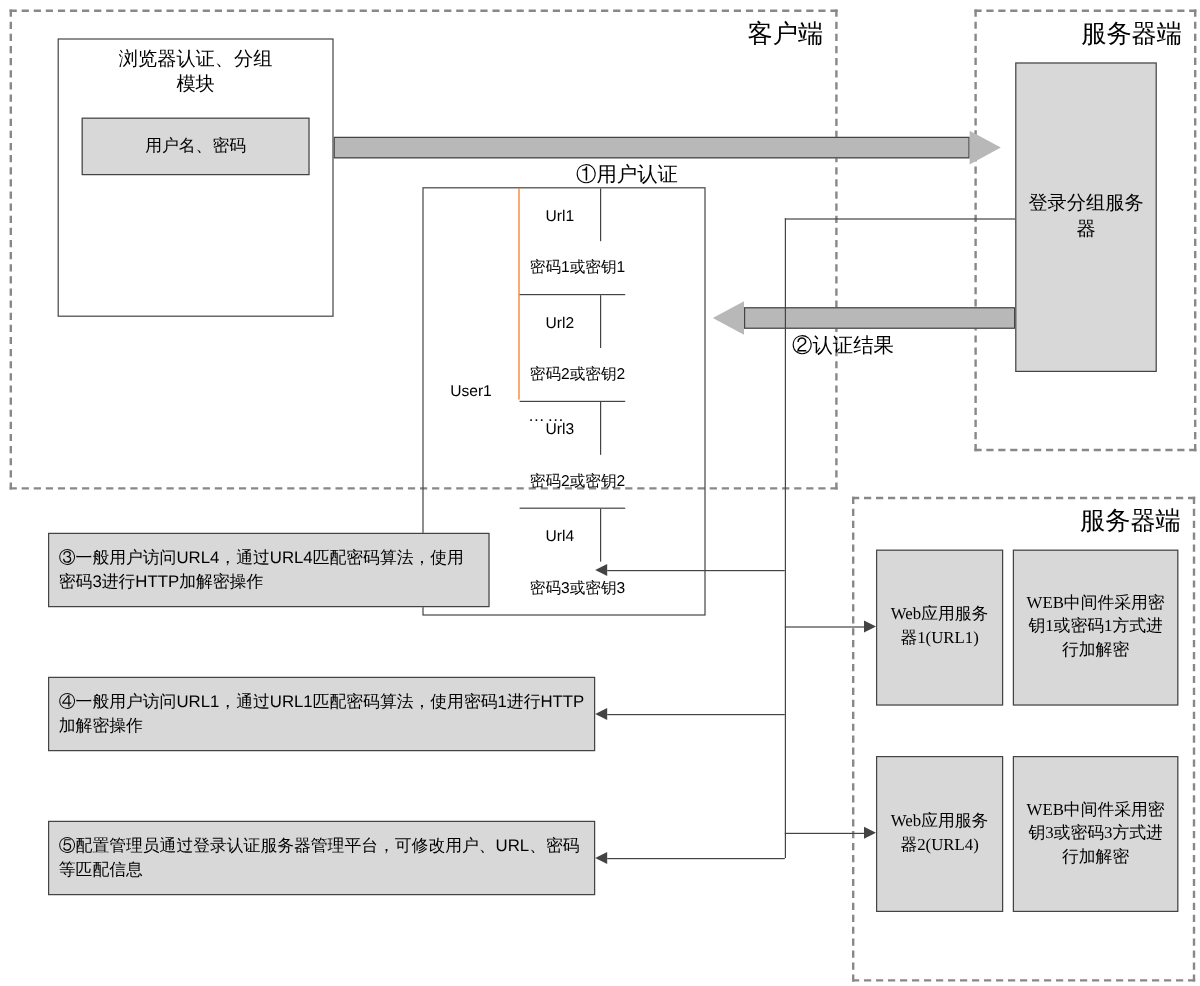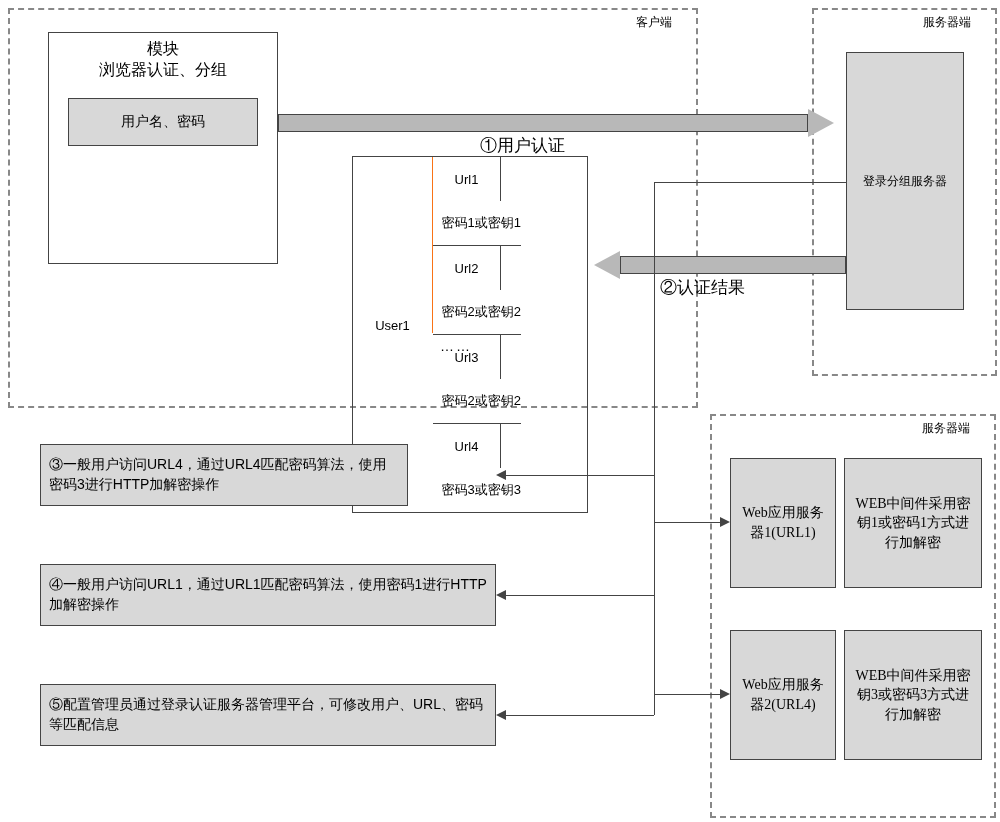--- a/index.html
+++ b/index.html
@@ -11,22 +11,22 @@
       font-size: 14px;
       position: relative;
     }
     .dashed-box {
       position: absolute;
       border: 2px dashed #888;
     }
     .label-top-right {
       position: absolute;
       top: 4px;
-      right: 24px;
-      font-size: 12px;
+      right: 10px;
+      font-size: 21px;
     }
     .solid-box {
       position: absolute;
       border: 1px solid #444;
       text-align: center;
     }
     .fill-box {
       position: absolute;
       border: 1px solid #444;
       background: #d8d8d8;
@@ -86,22 +86,22 @@
     .tbl-key { width: 88px; justify-content: flex-end; }
   </style>
 </head>
 <body>
 
 <div class="dashed-box" style="left:8px; top:8px; width:690px; height:400px;">
   <div class="label-top-right">客户端</div>
 </div>
 
 <div class="solid-box" style="left:48px; top:32px; width:230px; height:232px;">
+  <div class="text-label" style="position:relative; left:0; top:6px; font-size:16px;">浏览器认证、分组</div>
   <div class="text-label" style="position:relative; left:0; top:6px; font-size:16px;">模块</div>
-  <div class="text-label" style="position:relative; left:0; top:6px; font-size:16px;">浏览器认证、分组</div>
 </div>
 
 <div class="fill-box center" style="left:68px; top:98px; width:190px; height:48px;">
   <span>用户名、密码</span>
 </div>
 
 <div class="tbl" style="left:352px; top:156px; width:236px;">
   <div style="display:flex;">
     <div class="tbl-cell tbl-user" style="height:176px;">
       <span>User1</span>
@@ -142,21 +142,21 @@
     </div>
   </div>
 </div>
 <div class="text-label" style="left:440px; top:338px; font-size:14px; letter-spacing:2px;">……</div>
 
 <div class="dashed-box" style="left:812px; top:8px; width:185px; height:368px;">
   <div class="label-top-right">服务器端</div>
 </div>
 
 <div class="fill-box center" style="left:846px; top:52px; width:118px; height:258px; writing-mode:horizontal-tb;">
-  <span style="display:block; font-size:12px; line-height:1.4;text-align:right;">登录分组服务器</span>
+  <span style="display:block; font-size:16px; line-height:1.4;">登录分组服务器</span>
 </div>
 
 <div class="arrow-shaft" style="left:278px; top:114px; width:530px; height:18px;"></div>
 <div class="arrow-head-right" style="left:808px; top:109px;"></div>
 <div class="text-label" style="left:480px; top:134px;">①用户认证</div>
 
 <div class="arrow-shaft" style="left:620px; top:256px; width:226px; height:18px;"></div>
 <div class="arrow-head-left" style="left:594px; top:251px;"></div>
 <div class="text-label" style="left:660px; top:276px;">②认证结果</div>
 

